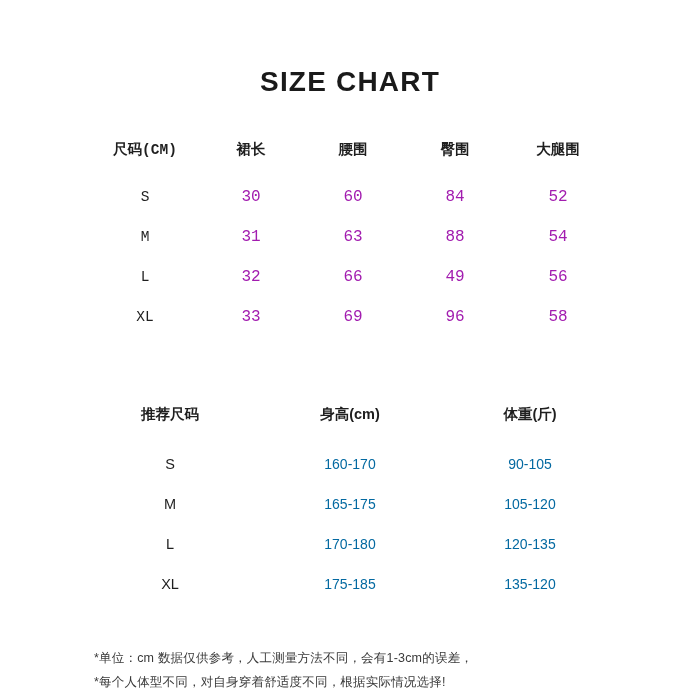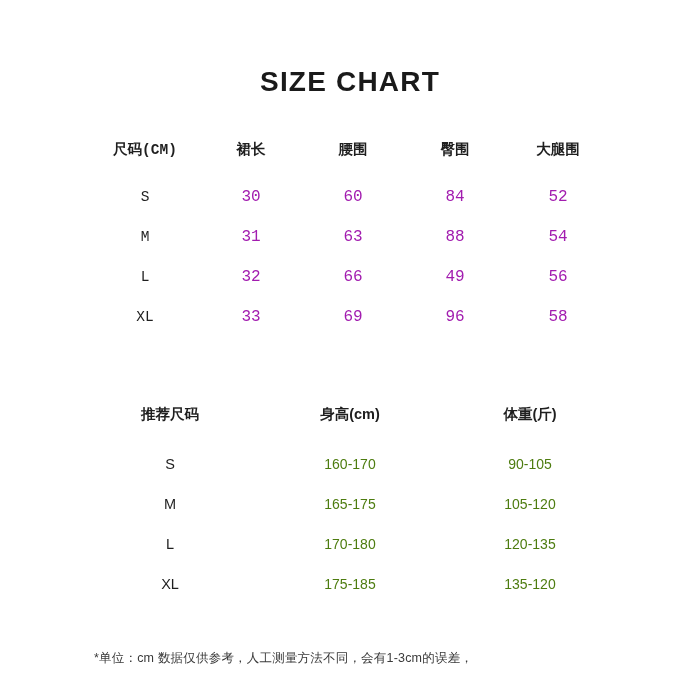--- a/index.html
+++ b/index.html
@@ -69,21 +69,21 @@
     margin-top: 62px;
   }
   .rec-table th {
     font-size: 14.5px;
     font-weight: bold;
     color: #1f1f1f;
     padding: 6px 0 20px 0;
   }
   .rec-table td {
     font-size: 14px;
-    color: #4d7c0f;
+    color: #0369a1;
     text-align: center;
     padding: 12px 0;
   }
   .rec-table td.size-cell {
     color: #1f1f1f;
     font-size: 14.5px;
   }
   .rec-table col.r1 { width: 160px; }
   .rec-table col.r2 { width: 200px; }
   .rec-table col.r3 { width: 160px; }
@@ -190,15 +190,16 @@
       <tr>
         <td class="size-cell">XL</td>
         <td>175-185</td>
         <td>135-120</td>
       </tr>
     </tbody>
   </table>
 
   <div class="notes">
     <div>*单位：cm 数据仅供参考，人工测量方法不同，会有1-3cm的误差，</div>
+    <div>*每个人体型不同，对自身穿着舒适度不同，根据实际情况选择!</div>
   </div>
 
 </div>
 
 </body></html>

